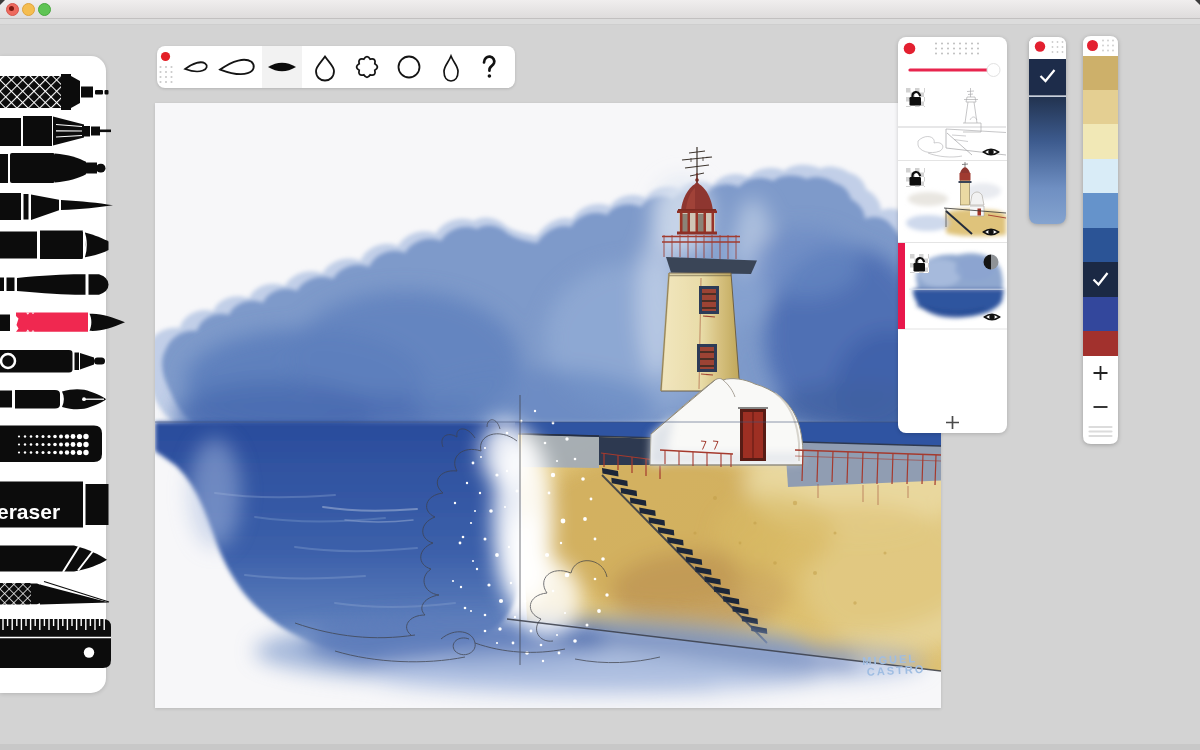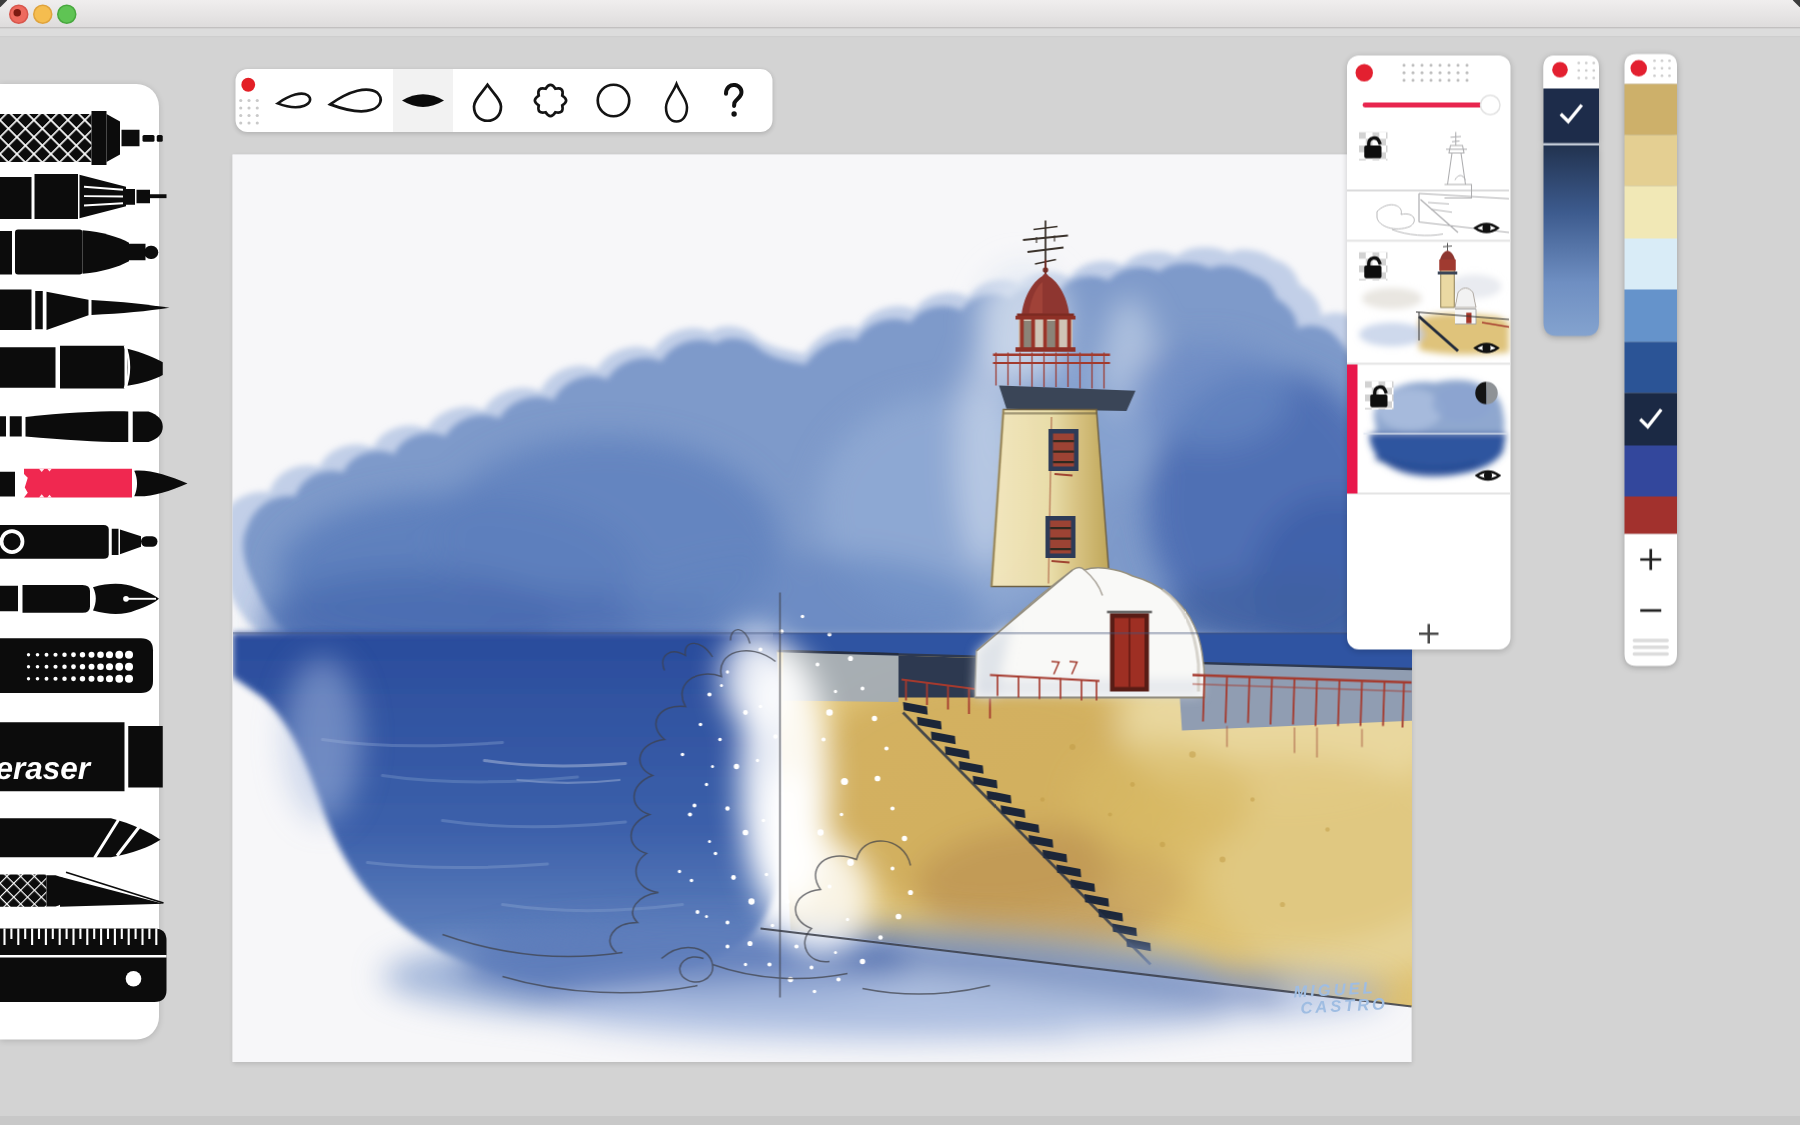--- a/index.html
+++ b/index.html
@@ -1,18 +1,18 @@
 <!DOCTYPE html>
 <html><head>
 <meta charset="utf-8">
 <style>
   html,body{margin:0;padding:0;}
   body{width:1200px;height:750px;overflow:hidden;position:relative;-webkit-font-smoothing:antialiased;
        background:#d3d3d3;font-family:"Liberation Sans",sans-serif;}
-  .abs{position:absolute;font-style:italic;}
+  .abs{position:absolute;}
   #titlebar{left:0;top:0;width:1200px;height:18px;
      background:linear-gradient(#f0eeee,#dedcdc);
      border-bottom:1px solid #c2c0c0;}
   #titlebar2{left:0;top:19px;width:1200px;height:5px;background:#dcdcdc;border-bottom:1px solid #cecece;}
   .light{position:absolute;top:3px;width:11px;height:11px;border-radius:50%;}
   #bottomedge{left:0;top:744px;width:1200px;height:6px;background:#c8c8c8;}
   #canvas{left:155px;top:103px;width:786px;height:605px;background:#f7f7f9;
      box-shadow:0 1px 3px rgba(0,0,0,0.12);}
   #tools{left:0;top:56px;width:106px;height:637px;background:#ffffff;
      border-radius:0 15px 15px 0;box-shadow:0 1px 4px rgba(0,0,0,0.15);}

